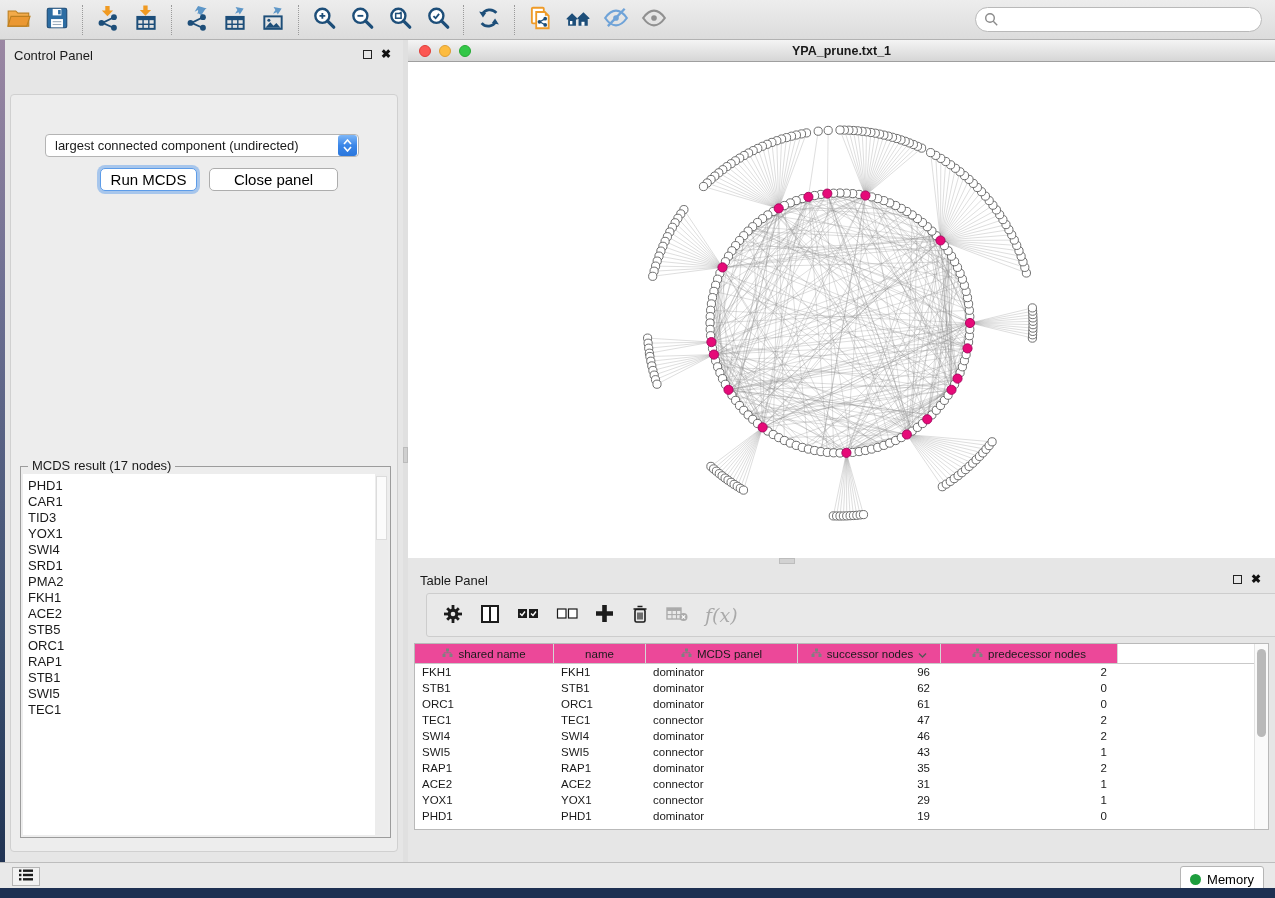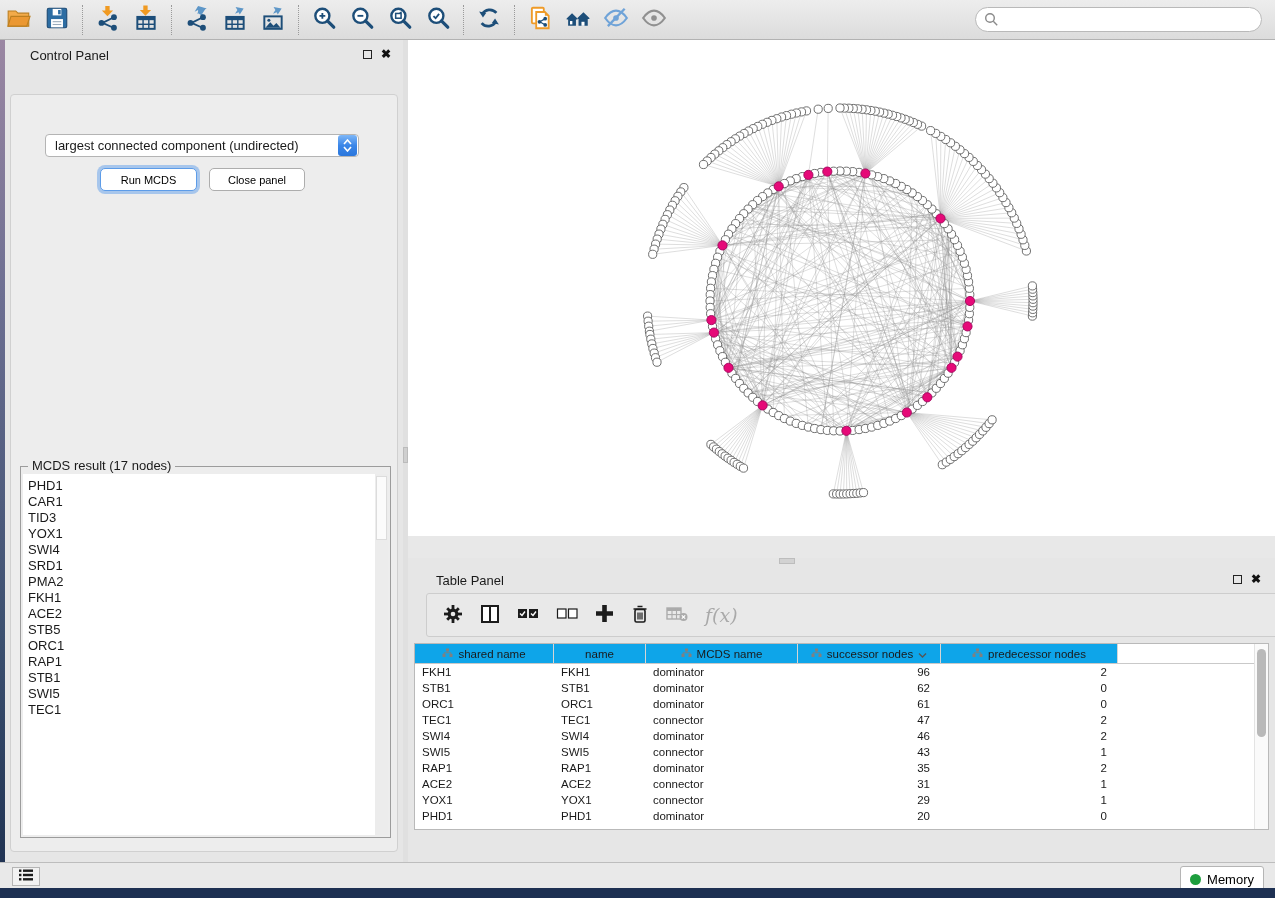--- a/index.html
+++ b/index.html
@@ -22,21 +22,21 @@
   .tsep { width:1px; height:30px; border-left:1px dotted #9a9a9a; margin:0 6px; }
   .searchwrap { margin-left:auto; margin-right:13px; position:relative; }
   .search { width:287px; height:25px; border:1px solid #b9b9b9; border-radius:13px;
     background:#fff; padding:0 10px 0 28px; font-size:13px; outline:none; }
   .search-ic { position:absolute; left:9px; top:5px; }
 
   
   .cpanel { position:absolute; left:5px; top:40px; width:398px; height:822px;
     background:#e6e6e6; z-index:5; }
   .panel-head { position:relative; height:28px; }
-  .panel-title { position:absolute; left:9px; top:8px; font-size:13px;margin-left:16px; }
+  .panel-title { position:absolute; left:9px; top:8px; font-size:13px; }
   .float-ic { position:absolute; width:9px; height:9px; border:1.5px solid #222; top:10px; }
   .close-ic { position:absolute; top:7px; font-size:12px; font-weight:bold; color:#111; cursor:default; }
   .cpanel .float-ic { right:31px; } .cpanel .close-ic { right:12px; }
 
   .seg-tabs { position:absolute; left:50%; transform:translateX(-50%); top:33px; height:22px;
     display:flex; z-index:7; border-radius:5px; box-shadow:0 0 0 1px #a5a5a5; background:#fff; }
   .seg { height:22px; padding:0 14px; display:flex; align-items:center; font-size:13px;
     background:#fff; border-right:1px solid #b5b5b5; cursor:default; }
   .seg:first-child { border-radius:5px 0 0 5px; }
   .seg:last-child { border-radius:0 5px 5px 0; border-right:none; }
@@ -45,23 +45,23 @@
   .cpanel-inner { position:absolute; left:5px; top:54px; width:388px; height:758px;
     background:#ededed; border:1px solid #d0d0d0; border-radius:4px; }
   .opt-label { position:absolute; top:19px; width:100%; text-align:center; font-size:13.5px; }
   .dropdown { position:absolute; left:34px; top:39px; width:314px; height:23px; background:#fff;
     border:1px solid #b4b4b4; border-radius:4px; display:flex; align-items:center; font-size:13px; }
   .dropdown .val { flex:1; padding-left:9px; white-space:nowrap; }
   .dd-stepper { width:19px; height:21px; border-radius:3px; margin-right:1px;
     background:linear-gradient(#7db6f7,#3a86e8 50%,#2a76dc); display:flex; flex-direction:column;
     align-items:center; justify-content:center; gap:1px; }
   .btn { position:absolute; top:73px; height:23px; background:#fff; border:1px solid #adadad;
-    border-radius:5px; font-size:11px; font-family:"Liberation Sans",sans-serif; cursor:default; }
+    border-radius:5px; font-size:15px; font-family:"Liberation Sans",sans-serif; cursor:default; }
   .btn.run { left:89px; width:97px; border-color:#5d9ce8; box-shadow:0 0 0 3px rgba(110,165,235,.55); }
-  .btn.closep { left:198px; width:96px; }
+  .btn.closep { left:198px; width:129px; }
 
   .groupbox { position:absolute; left:9px; top:371px; width:371px; height:372px;
     border:1px solid #9c9c9c; }
   .legend { position:absolute; left:7px; top:-9px; background:#ededed; padding:0 4px;
     font-size:13px; white-space:nowrap; }
   .mcds-list { position:absolute; left:2px; top:7px; right:2px; bottom:2px; background:#fff;
     overflow:hidden; }
   .mcds-item { font-size:13px; line-height:16px; padding-left:5px; }
   .mcds-scroll { position:absolute; right:2px; top:7px; bottom:2px; width:13px; background:#ececec; }
   .mcds-scroll .thumb { position:absolute; left:1px; right:1px; top:2px; height:64px;
@@ -91,21 +91,21 @@
   .tpanel { position:absolute; left:408px; top:565px; width:867px; height:297px; background:#e6e6e6; z-index:5; }
   .tpanel .float-ic { right:33px; } .tpanel .close-ic { right:14px; }
   .ttoolbar { position:absolute; left:18px; top:28px; width:924px; height:44px; background:#e9e9e9;
     border:1px solid #cdcdcd; border-radius:3px; display:flex; align-items:center; gap:17px; padding-left:16px; }
   .tico { display:flex; align-items:center; justify-content:center; background:transparent; border:none; cursor:default; }
   .fx { font-family:"DejaVu Serif", serif; font-style:italic; font-size:19px; color:#a9a9a9; }
 
   .ntable { position:absolute; left:6px; top:78px; width:855px; height:187px; background:#fff;
     border:1px solid #b9b9b9; overflow:hidden; }
   .thead { display:flex; height:20px; border-bottom:1px solid #c9c9c9; font-size:11.5px; }
-  .th { background:#0ea5e9; border-right:1px solid #d5d5d5; display:flex; align-items:center;
+  .th { background:#ec4899; border-right:1px solid #d5d5d5; display:flex; align-items:center;
     justify-content:center; gap:5px; position:relative; }
   .th.filler { background:#fff; border-right:none; }
   .trow { display:flex; height:16px; font-size:11.5px; align-items:center; }
   .td { overflow:hidden; white-space:nowrap; }
   .td.left { padding-left:7px; text-align:left; }
   .td.right { padding-right:11px; text-align:right; }
   .tscroll { position:absolute; right:0; top:0; bottom:0; width:14px; background:#fafafa;
     border-left:1px solid #e3e3e3; }
   .tscroll .thumb { position:absolute; left:2px; right:2px; top:5px; height:88px;
     background:#b9b9b9; border-radius:5px; }
@@ -332,20 +332,28 @@
         </div>
     </div>
   </div>
 </div>
 
 <div class="vdiv">
     <div class="grab"></div>
   </div>
 
 <div class="netwin">
+  <div class="net-titlebar">
+    <span class="net-title">YPA_prune.txt_1</span>
+    <span class="lights">
+      <span class="light red"></span>
+      <span class="light yellow"></span>
+      <span class="light green"></span>
+    </span>
+  </div>
   <svg class="net-canvas" viewBox="0 0 867 496">
       <g stroke="#8f8f8f" stroke-width="0.7" stroke-opacity="0.42">
         <line x1="370.7" y1="146.4" x2="303.4" y2="280.1"></line>
         <line x1="370.7" y1="146.4" x2="327.6" y2="338.4"></line>
         <line x1="370.7" y1="146.4" x2="320.5" y2="327.8"></line>
         <line x1="370.7" y1="146.4" x2="504.2" y2="369.1"></line>
         <line x1="370.7" y1="146.4" x2="304.5" y2="286.4"></line>
         <line x1="370.7" y1="146.4" x2="546.6" y2="199.7"></line>
         <line x1="370.7" y1="146.4" x2="303.4" y2="280.1"></line>
         <line x1="370.7" y1="146.4" x2="327.6" y2="338.4"></line>
@@ -1169,21 +1177,21 @@
         <div class="th" style="width: 92px;">
           <span>name</span>
         </div>
         <div class="th" style="width: 152px;">
           <span><svg width="11" height="10" viewBox="0 0 11 10">
               <rect x="4" y="0.5" width="3" height="3" fill="#808080"></rect>
               <rect x="0.5" y="6" width="3" height="3" fill="#808080"></rect>
               <rect x="7.5" y="6" width="3" height="3" fill="#808080"></rect>
               <path d="M5.5 3.5v1.3M2 6V4.8h7V6" fill="none" stroke="#808080" stroke-width="0.9"></path>
             </svg></span>
-          <span>MCDS name</span>
+          <span>MCDS panel</span>
         </div>
         <div class="th" style="width: 143px;">
           <span><svg width="11" height="10" viewBox="0 0 11 10">
               <rect x="4" y="0.5" width="3" height="3" fill="#808080"></rect>
               <rect x="0.5" y="6" width="3" height="3" fill="#808080"></rect>
               <rect x="7.5" y="6" width="3" height="3" fill="#808080"></rect>
               <path d="M5.5 3.5v1.3M2 6V4.8h7V6" fill="none" stroke="#808080" stroke-width="0.9"></path>
             </svg></span>
           <span>successor nodes</span>
           <span><svg width="9" height="6" viewBox="0 0 9 6">
@@ -1262,21 +1270,21 @@
           <div class="td left" style="width: 139px;">YOX1</div>
           <div class="td left" style="width: 92px;">YOX1</div>
           <div class="td left" style="width: 152px;">connector</div>
           <div class="td right" style="width: 143px;">29</div>
           <div class="td right" style="width: 177px;">1</div>
         </div>
         <div class="trow">
           <div class="td left" style="width: 139px;">PHD1</div>
           <div class="td left" style="width: 92px;">PHD1</div>
           <div class="td left" style="width: 152px;">dominator</div>
-          <div class="td right" style="width: 143px;">20</div>
+          <div class="td right" style="width: 143px;">19</div>
           <div class="td right" style="width: 177px;">0</div>
         </div>
       </div>
     <div class="tscroll">
         <div class="thumb"></div>
       </div>
   </div>
 </div>
 
 <div class="statusbar">

